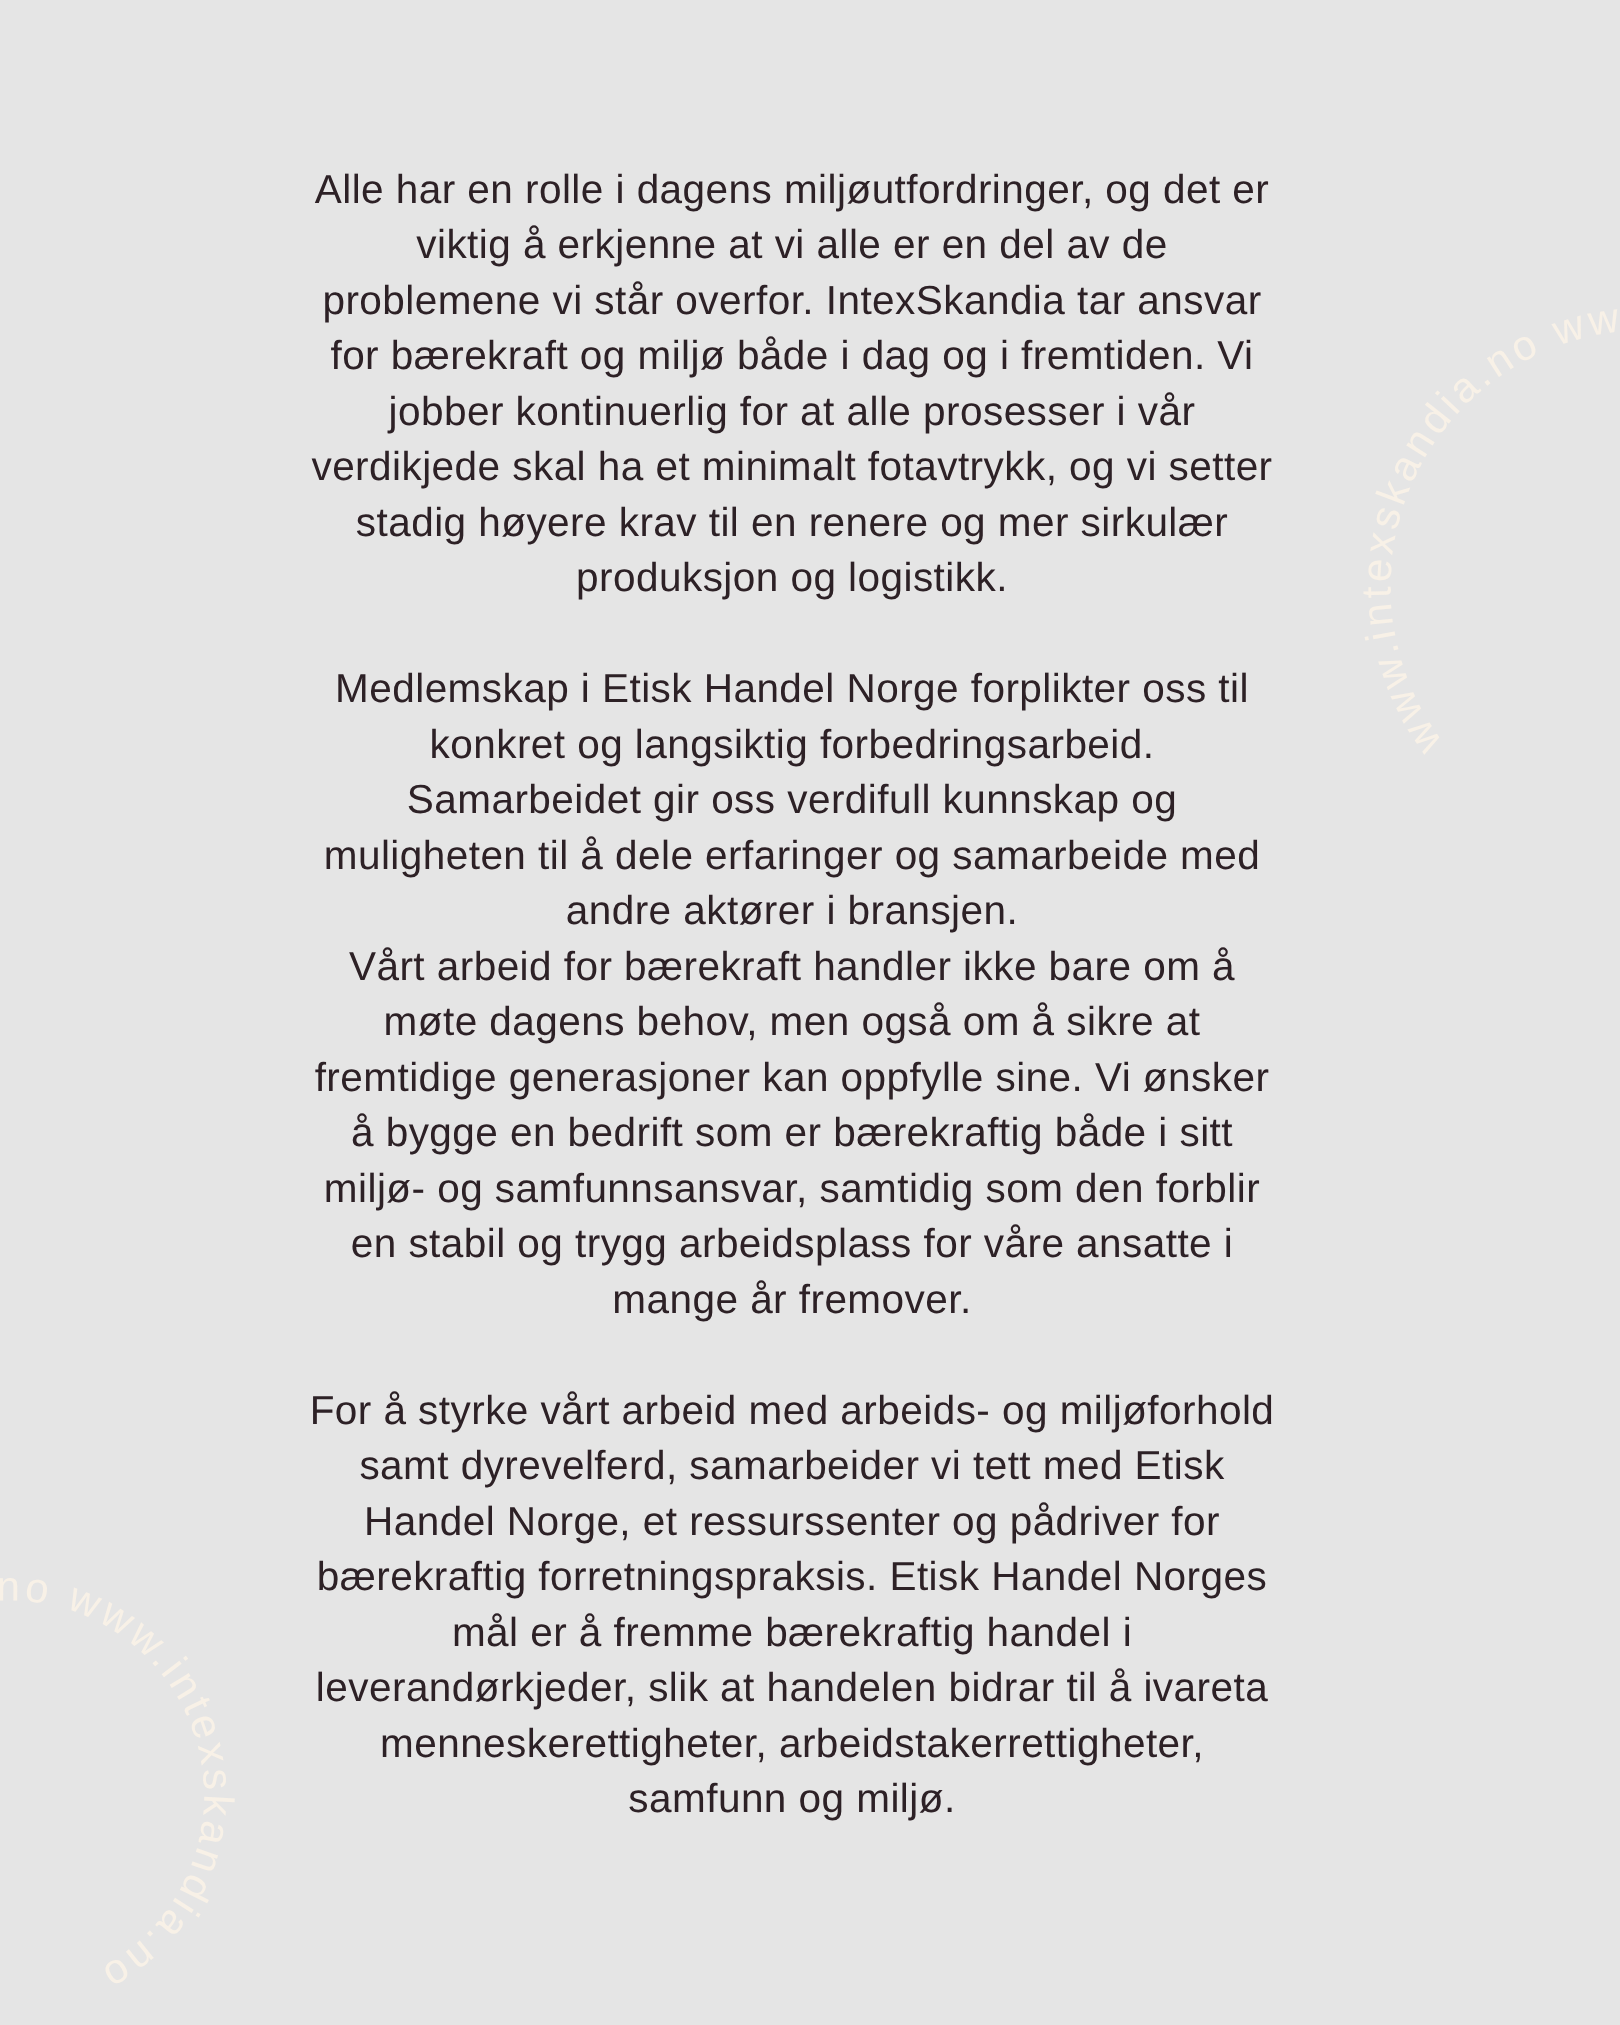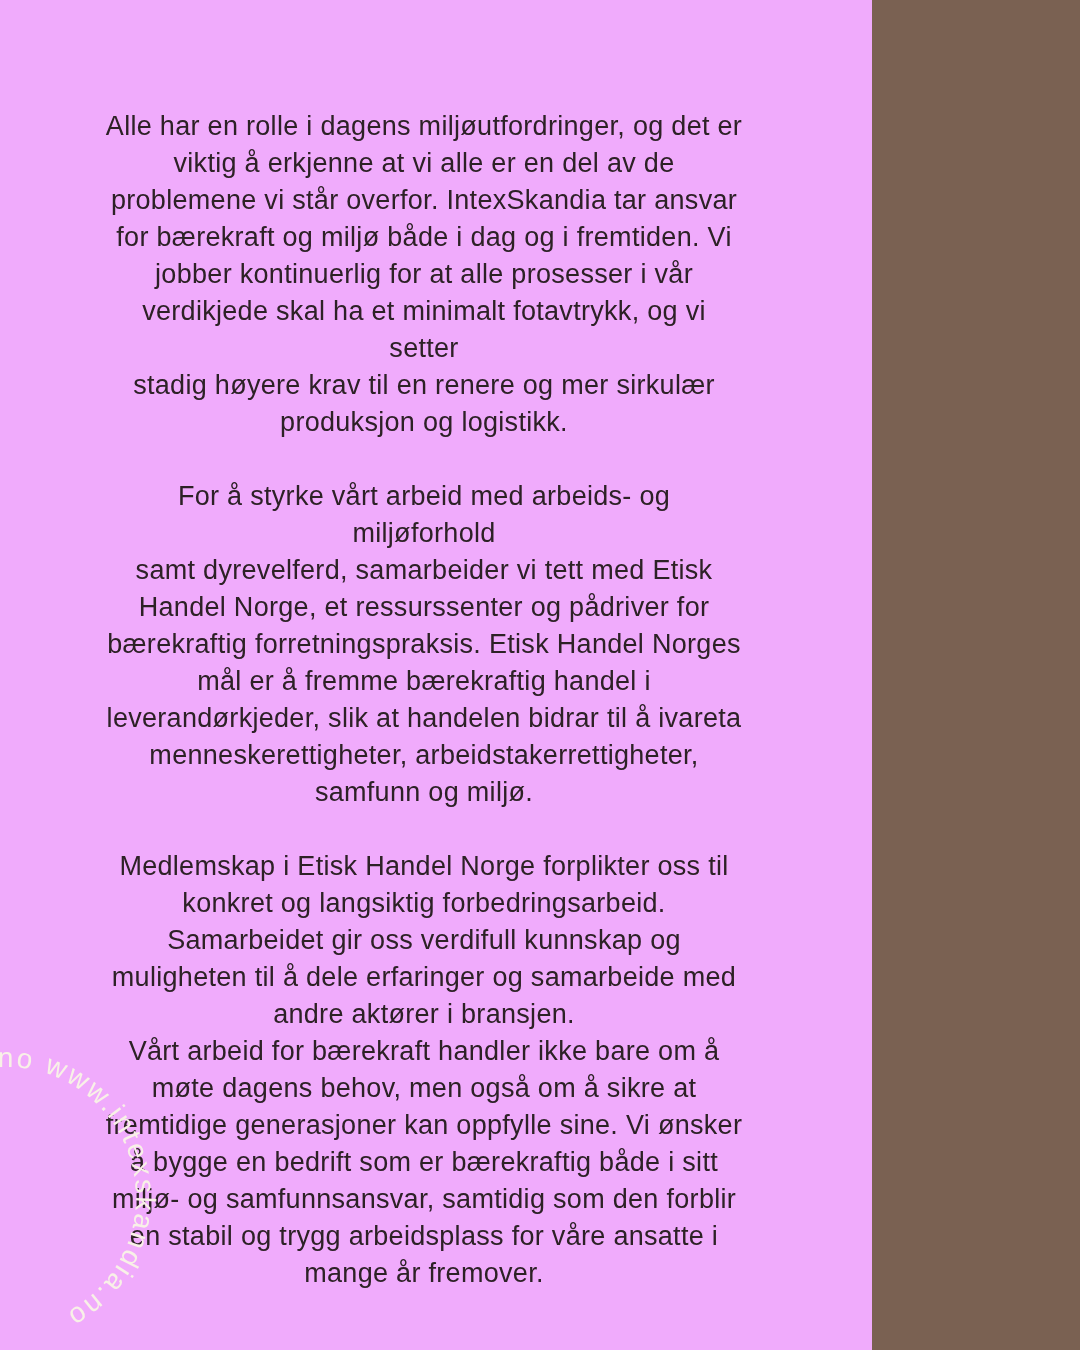--- a/index.html
+++ b/index.html
@@ -2,23 +2,23 @@
 <html><head>
 <meta charset="utf-8">
 <style>
   html, body {
     margin: 0;
     padding: 0;
     background: #7a6152;
   }
   .page {
     position: relative;
-    width: 872px;
+    width: 1080px;
     height: 1350px;
-    background: #f0abfc;
+    background: #e5e5e5;
     overflow: hidden;
     font-family: "Liberation Sans", sans-serif;
   }
   .content {
     position: absolute;
     top: 0;
     left: 0;
     right: 0;
     padding: 108px 128px 0 104px;
   }
@@ -52,40 +52,40 @@
 
   <main class="content">
     <p>Alle har en rolle i dagens miljøutfordringer, og det er
 viktig å erkjenne at vi alle er en del av de
 problemene vi står overfor. IntexSkandia tar ansvar
 for bærekraft og miljø både i dag og i fremtiden. Vi
 jobber kontinuerlig for at alle prosesser i vår
 verdikjede skal ha et minimalt fotavtrykk, og vi setter
 stadig høyere krav til en renere og mer sirkulær
 produksjon og logistikk.</p>
-    <p>For å styrke vårt arbeid med arbeids- og miljøforhold
-samt dyrevelferd, samarbeider vi tett med Etisk
-Handel Norge, et ressurssenter og pådriver for
-bærekraftig forretningspraksis. Etisk Handel Norges
-mål er å fremme bærekraftig handel i
-leverandørkjeder, slik at handelen bidrar til å ivareta
-menneskerettigheter, arbeidstakerrettigheter,
-samfunn og miljø.</p>
     <p>Medlemskap i Etisk Handel Norge forplikter oss til
 konkret og langsiktig forbedringsarbeid.
 Samarbeidet gir oss verdifull kunnskap og
 muligheten til å dele erfaringer og samarbeide med
 andre aktører i bransjen.
 Vårt arbeid for bærekraft handler ikke bare om å
 møte dagens behov, men også om å sikre at
 fremtidige generasjoner kan oppfylle sine. Vi ønsker
 å bygge en bedrift som er bærekraftig både i sitt
 miljø- og samfunnsansvar, samtidig som den forblir
 en stabil og trygg arbeidsplass for våre ansatte i
 mange år fremover.</p>
+    <p>For å styrke vårt arbeid med arbeids- og miljøforhold
+samt dyrevelferd, samarbeider vi tett med Etisk
+Handel Norge, et ressurssenter og pådriver for
+bærekraftig forretningspraksis. Etisk Handel Norges
+mål er å fremme bærekraftig handel i
+leverandørkjeder, slik at handelen bidrar til å ivareta
+menneskerettigheter, arbeidstakerrettigheter,
+samfunn og miljø.</p>
   </main>
 
   <svg class="watermark-layer" width="1080" height="1350" viewBox="0 0 1080 1350">
     <defs>
       <path id="wm-circle-top-right" d="M 1098 562 A 171 171 0 1 1 1098 220 A 171 171 0 1 1 1098 562" fill="none"></path>
       <path id="wm-circle-bottom-left" d="M 6 1327 A 130 130 0 1 1 6 1067 A 130 130 0 1 1 6 1327" fill="none"></path>
     </defs>
     <text class="wm-text">
       <textPath href="#wm-circle-top-right" startOffset="157">www.intexskandia.no www.intexskandia.no</textPath>
     </text>

